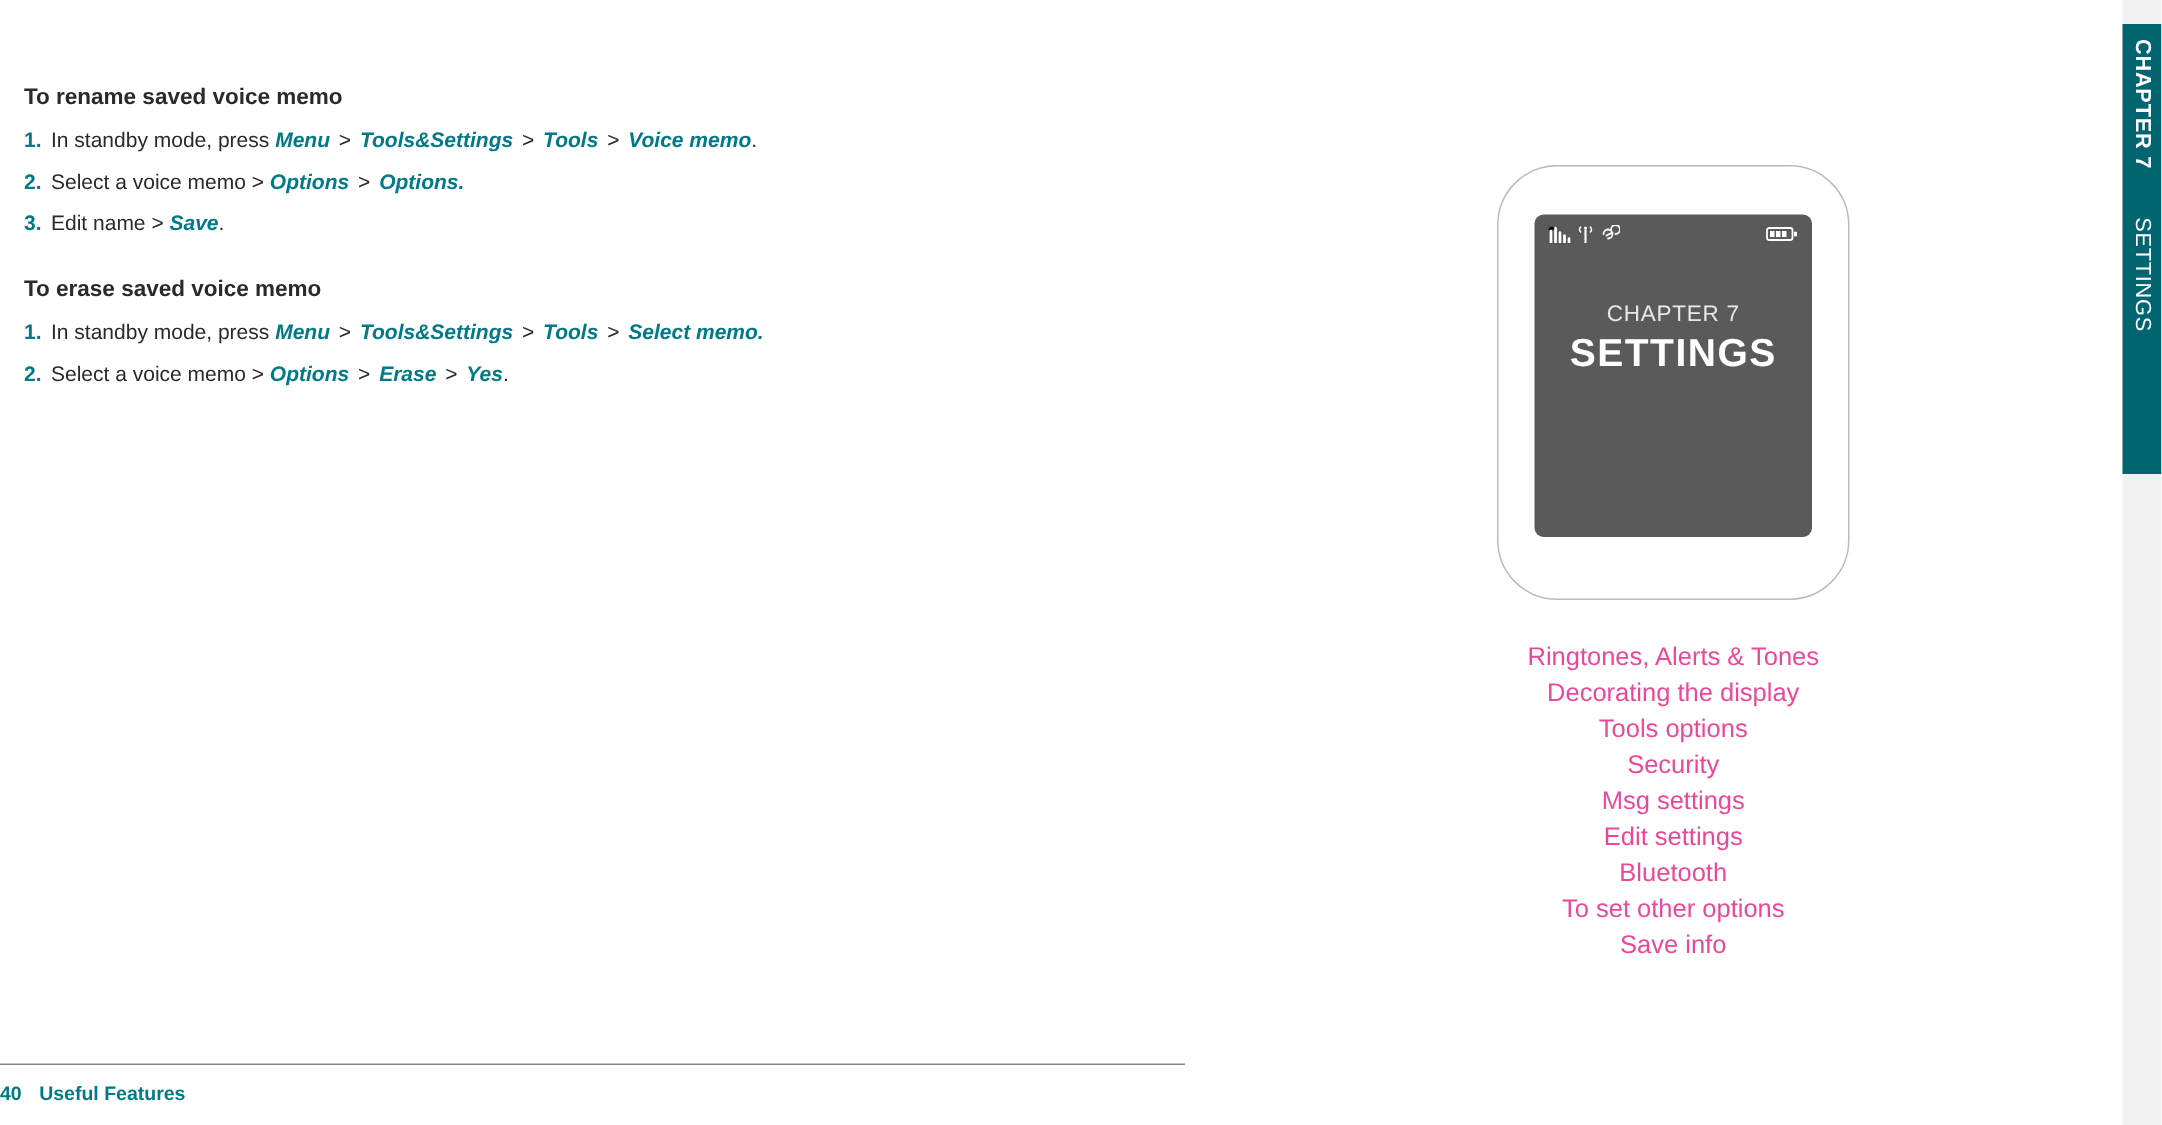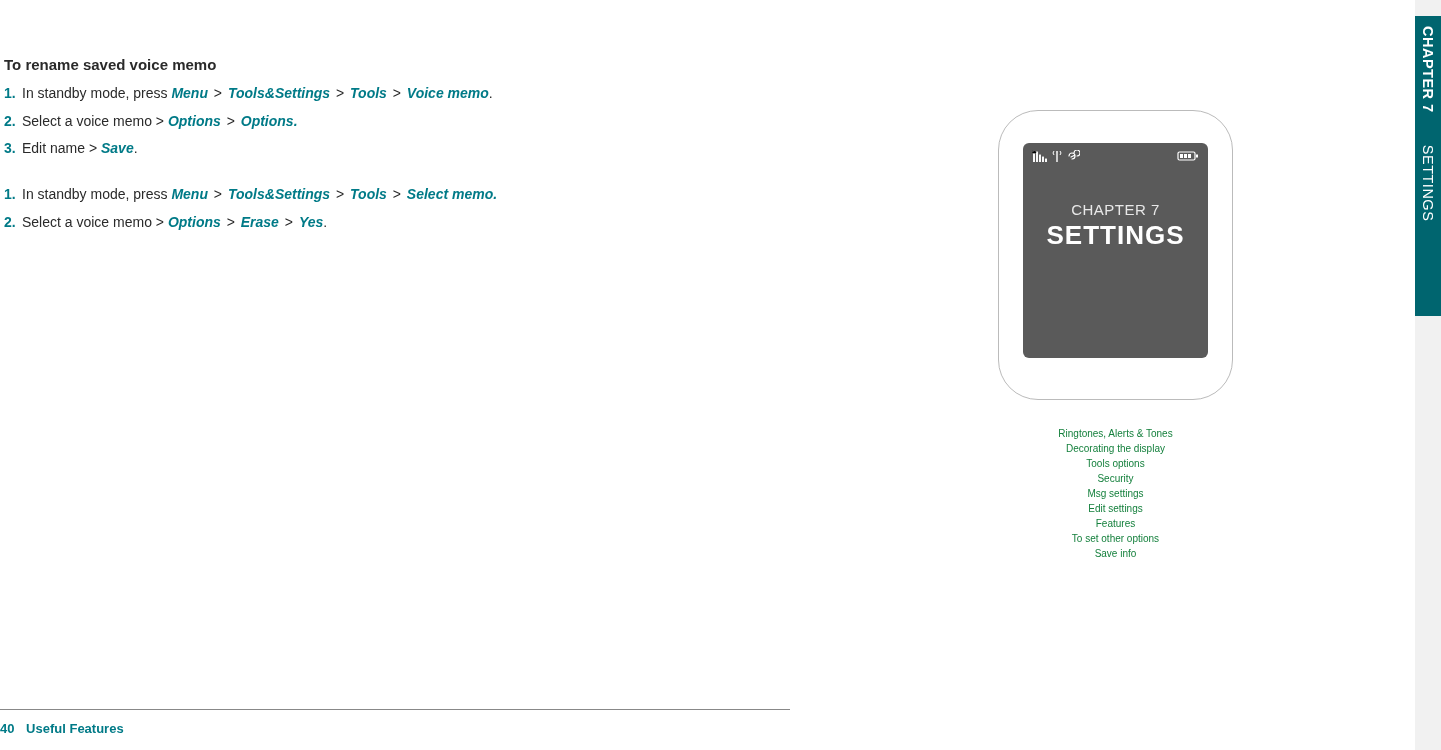--- a/index.html
+++ b/index.html
@@ -23,21 +23,21 @@
   .page {
     position: relative;
     width: 1441px; height: 750px;
     display: flex;
     flex-direction: row;
   }
 
   
   .left-col {
     width: 790px;
-    padding: 56px 0 0 4px;
+    padding: 56px 0 0 16px;
     position: relative;
   }
   .section-heading {
     font-weight: 700;
     font-size: 15px;
     margin: 0 0 10px 0;
   }
   ol.steps {
     margin: 0 0 18px 0;
     padding: 0 0 0 0;
@@ -143,22 +143,22 @@
   }
 
   .toc {
     margin-top: 28px;
     display: flex;
     flex-direction: column;
     align-items: center;
     gap: 4px;
   }
   .toc-item {
-    font-size: 10px;
-    color: #15803d;
+    font-size: 17px;
+    color: #ec4899;
   }
 
   
   .side-tab {
     position: absolute;
     top: 0; right: 0;
     width: 26px;
     height: 100%;
     background: #f1f1f1;
   }
@@ -192,20 +192,21 @@
 <div class="page">
 
   <div class="left-col">
     <div id="left-content">
         <div class="section-heading">To rename saved voice memo</div>
         <ol class="steps">
           <li><span>In standby mode, press </span><span class="teal-i">Menu</span><span class="gt"> &gt; </span><span class="teal-i">Tools&amp;Settings</span><span class="gt"> &gt; </span><span class="teal-i">Tools</span><span class="gt"> &gt; </span><span class="teal-i">Voice memo</span><span>.</span></li>
           <li><span>Select a voice memo &gt; </span><span class="teal-i">Options</span><span class="gt"> &gt; </span><span class="teal-i">Options.</span></li>
           <li><span>Edit name &gt; </span><span class="teal-i">Save</span><span>.</span></li>
         </ol>
+        <div class="section-heading">To erase saved voice memo</div>
         <ol class="steps">
           <li><span>In standby mode, press </span><span class="teal-i">Menu</span><span class="gt"> &gt; </span><span class="teal-i">Tools&amp;Settings</span><span class="gt"> &gt; </span><span class="teal-i">Tools</span><span class="gt"> &gt; </span><span class="teal-i">Select memo.</span></li>
           <li><span>Select a voice memo &gt; </span><span class="teal-i">Options</span><span class="gt"> &gt; </span><span class="teal-i">Erase</span><span class="gt"> &gt; </span><span class="teal-i">Yes</span><span>.</span></li>
         </ol>
       </div>
 
     <div class="footer-rule"></div>
     <div class="footer">
       <span class="pageno">40</span>
       <span class="chapter-name">Useful Features</span>
@@ -275,21 +276,21 @@
       </div>
     </div>
 
     <div class="toc" id="toc">
         <div class="toc-item">Ringtones, Alerts &amp; Tones</div>
         <div class="toc-item">Decorating the display</div>
         <div class="toc-item">Tools options</div>
         <div class="toc-item">Security</div>
         <div class="toc-item">Msg settings</div>
         <div class="toc-item">Edit settings</div>
-        <div class="toc-item">Features</div>
+        <div class="toc-item">Bluetooth</div>
         <div class="toc-item">To set other options</div>
         <div class="toc-item">Save info</div>
       </div>
   </div>
 
   <div class="side-tab">
     <div class="band"></div>
     <div class="label">
       <span class="chap">CHAPTER 7</span><span class="sep"></span>&nbsp;&nbsp;&nbsp;&nbsp;<span class="title">SETTINGS</span>
     </div>

